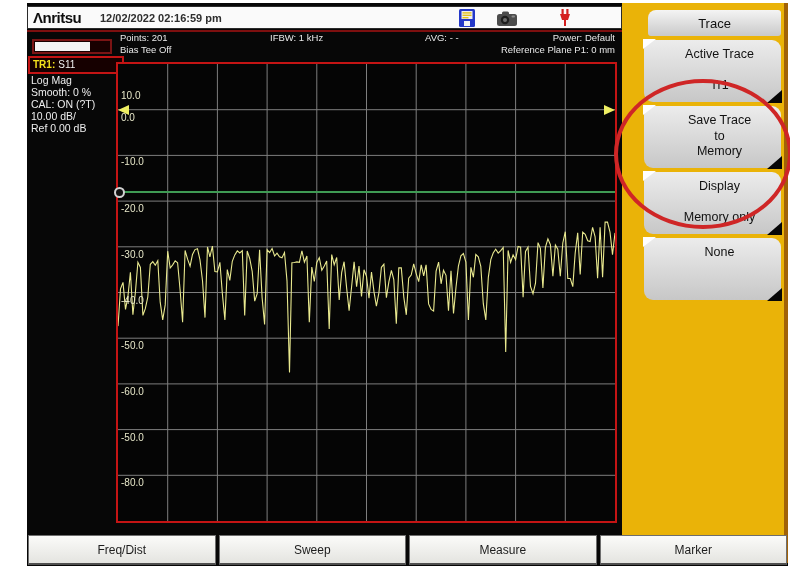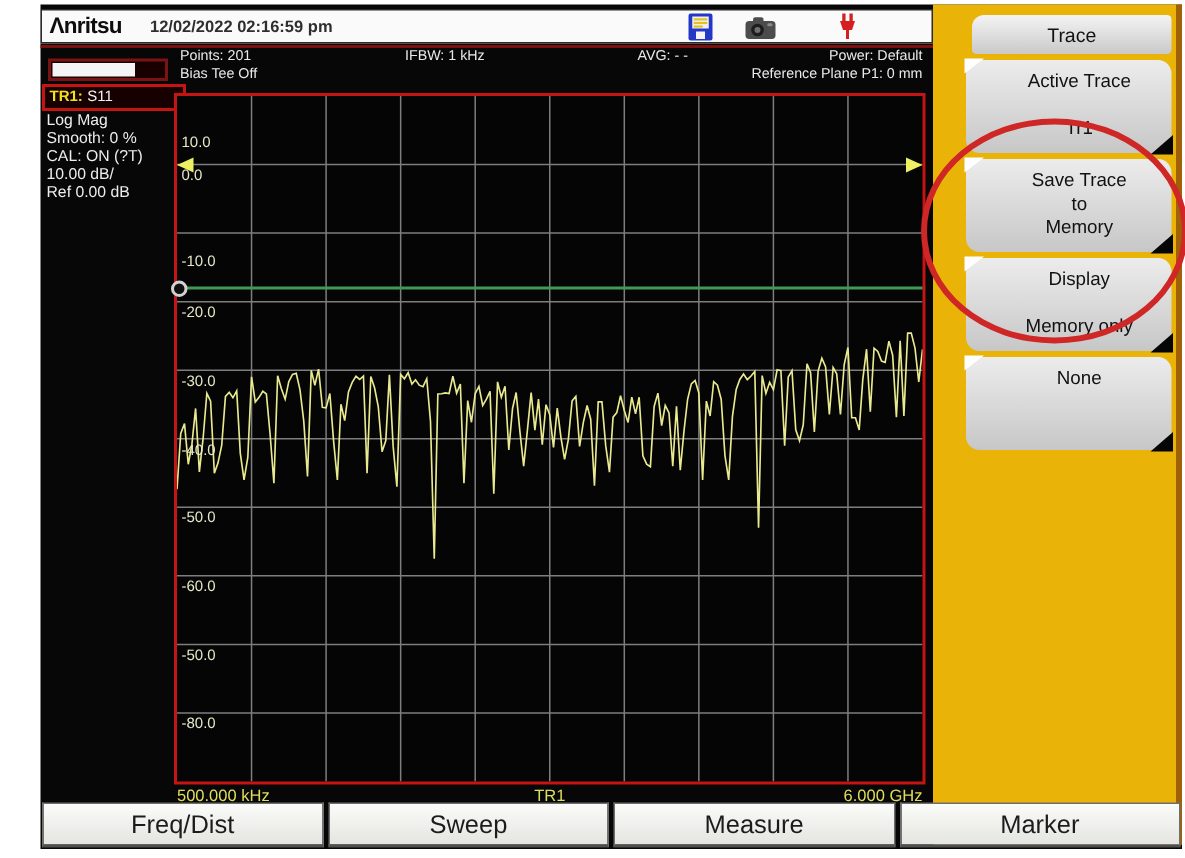--- a/index.html
+++ b/index.html
@@ -46,21 +46,21 @@
   
   .menu{position:absolute;left:595px;top:0;width:166px;height:560px;border-right:4px solid #a16207;box-sizing:border-box;background:#eab308;}
   .menu-title{position:absolute;left:26px;right:3px;top:7px;height:26px;background:linear-gradient(#f4f4f4,#c9c9c9);border-radius:8px 3px 3px 3px;display:flex;align-items:center;justify-content:center;font-size:13px;color:#111;}
   .skeys{position:absolute;left:22px;right:3px;top:37px;}
   .skey{position:relative;height:62px;margin-bottom:4px;background:linear-gradient(#ececec,#c7c7c7);border-radius:9px;display:flex;flex-direction:column;justify-content:space-between;text-align:center;font-size:12.5px;color:#111;padding:7px 3px 10px 17px;box-sizing:border-box;}
   .skey::before{content:"";position:absolute;left:-1px;top:-1px;width:0;height:0;border-top:10px solid #ffffff;border-right:13px solid transparent;}
   .skey::after{content:"";position:absolute;right:-1px;bottom:-1px;width:0;height:0;border-bottom:13px solid #060606;border-left:15px solid transparent;}
 
   
   .bottombar{position:absolute;left:1px;right:1px;top:532px;height:30px;display:flex;gap:3px;}
-  .hardkey{flex:1;background:linear-gradient(#fbfbf9,#e4e4e0);border:1px solid #6e6e6e;border-bottom:2px solid #4f4f4f;display:flex;align-items:center;justify-content:center;font-size:17px;color:#1c1c1c;}
+  .hardkey{flex:1;background:linear-gradient(#fbfbf9,#e4e4e0);border:1px solid #6e6e6e;border-bottom:2px solid #4f4f4f;display:flex;align-items:center;justify-content:center;font-size:12px;color:#1c1c1c;}
 
   
   .red-circle{position:absolute;left:614px;top:79px;width:170px;height:142px;border:4px solid #cf2626;border-radius:50%;z-index:60;pointer-events:none;}
 </style>
 </head>
 <body>
 
 <div class="page">
   <div class="screen">
 
@@ -134,40 +134,35 @@
           <line x1="0" x2="497" y1="228.5" y2="228.5" stroke="#7e7e7e" stroke-width="1" vector-effect="non-scaling-stroke"></line>
           <line x1="0" x2="497" y1="274.2" y2="274.2" stroke="#7e7e7e" stroke-width="1" vector-effect="non-scaling-stroke"></line>
           <line x1="0" x2="497" y1="319.9" y2="319.9" stroke="#7e7e7e" stroke-width="1" vector-effect="non-scaling-stroke"></line>
           <line x1="0" x2="497" y1="365.6" y2="365.6" stroke="#7e7e7e" stroke-width="1" vector-effect="non-scaling-stroke"></line>
           <line x1="0" x2="497" y1="411.3" y2="411.3" stroke="#7e7e7e" stroke-width="1" vector-effect="non-scaling-stroke"></line>
           <polyline points="0.0,262.1 2.5,224.9 5.0,218.4 7.5,245.5 9.9,232.6 12.4,208.3 14.9,250.6 17.4,228.3 19.9,198.2 22.4,203.4 24.9,251.4 27.3,244.7 29.8,233.0 32.3,200.3 34.8,197.6 37.3,201.2 39.8,196.6 42.2,238.2 44.7,255.9 47.2,240.9 49.7,187.2 52.2,204.0 54.7,200.9 57.2,196.8 59.6,198.7 62.1,226.0 64.6,258.2 67.1,186.5 69.6,195.2 72.1,202.2 74.5,190.5 77.0,185.6 79.5,184.8 82.0,195.9 84.5,216.8 87.0,253.6 89.5,182.9 91.9,192.8 94.4,182.1 96.9,207.5 99.4,207.9 101.9,198.3 104.4,230.1 106.9,255.9 109.3,205.5 111.8,216.4 114.3,197.3 116.8,190.9 119.3,186.9 121.8,189.0 124.3,186.7 126.7,251.4 129.2,187.0 131.7,194.5 134.2,207.3 136.7,237.2 139.2,229.7 141.6,185.9 144.1,233.6 146.6,260.5 149.1,185.6 151.6,188.5 154.1,184.5 156.6,192.0 159.0,189.2 161.5,192.8 164.0,193.8 166.5,188.5 169.0,216.9 171.5,308.5 173.9,198.7 176.4,198.5 178.9,197.9 181.4,198.3 183.9,186.8 186.4,198.1 188.9,192.0 191.3,258.2 193.8,203.1 196.3,217.5 198.8,198.4 201.3,193.6 203.8,206.3 206.3,202.1 208.7,196.9 211.2,265.1 213.7,190.6 216.2,200.8 218.7,193.5 221.2,235.9 223.7,208.3 226.1,197.7 228.6,223.6 231.1,246.8 233.6,222.7 236.1,197.7 238.6,222.8 241.0,202.1 243.5,232.4 246.0,205.8 248.5,212.4 251.0,234.3 253.5,208.1 256.0,227.9 258.4,242.2 260.9,228.9 263.4,203.3 265.9,200.2 268.4,233.6 270.9,217.6 273.4,206.3 275.8,215.5 278.3,259.8 280.8,203.9 283.3,203.9 285.8,233.1 288.3,250.8 290.7,214.1 293.2,211.1 295.7,199.8 298.2,209.6 300.7,217.6 303.2,200.8 305.7,211.9 308.1,200.8 310.6,239.9 313.1,245.4 315.6,247.1 318.1,207.0 320.6,198.1 323.1,219.8 325.5,206.3 328.0,211.3 330.5,246.8 333.0,206.9 335.5,249.5 338.0,223.3 340.4,202.2 342.9,191.9 345.4,189.6 347.9,198.0 350.4,255.9 352.9,203.4 355.4,213.3 357.8,190.5 360.3,192.8 362.8,202.3 365.3,239.7 367.8,255.9 370.3,213.6 372.8,195.6 375.2,189.0 377.7,185.3 380.2,189.1 382.7,186.7 385.2,183.6 387.7,287.9 390.1,186.4 392.6,198.3 395.1,190.9 397.6,195.7 400.1,182.5 402.6,183.1 405.1,233.1 407.5,187.4 410.0,183.1 412.5,222.5 415.0,229.8 417.5,219.2 420.0,178.6 422.4,184.4 424.9,223.9 427.4,183.4 429.9,174.8 432.4,180.7 434.9,212.3 437.4,181.0 439.8,185.2 442.3,212.3 444.8,179.0 447.3,167.7 449.8,214.5 452.3,214.5 454.8,222.6 457.2,188.9 459.7,168.8 462.2,210.4 464.7,168.1 467.2,170.3 469.7,176.7 472.1,177.6 474.6,163.4 477.1,172.8 479.6,214.1 482.1,163.2 484.6,213.3 487.1,158.1 489.5,158.0 492.0,168.1 494.5,190.6 497.0,168.9" fill="none" stroke="#e9e98f" stroke-width="1.1" vector-effect="non-scaling-stroke"></polyline>
         </svg>
       <div id="ylabs">
           <span class="ylab" style="top: 2px; margin-top: 24px;">10.0</span>
           <span class="ylab" style="top: 47.7px;">0.0</span>
-          <span class="ylab" style="top: 105px;">-10.0</span>
+          <span class="ylab" style="top: 92px;">-10.0</span>
           <span class="ylab" style="top: 139.1px;">-20.0</span>
           <span class="ylab" style="top: 184.8px;">-30.0</span>
           <span class="ylab" style="top: 230.5px;">-40.0</span>
           <span class="ylab" style="top: 276.2px;">-50.0</span>
           <span class="ylab" style="top: 321.9px;">-60.0</span>
           <span class="ylab" style="top: 367.6px;">-50.0</span>
           <span class="ylab" style="top: 413.3px;">-80.0</span>
         </div>
       <div class="refarrow left" id="ref-left" style="top: 40.7px;"></div>
       <div class="refarrow right" id="ref-right" style="top: 40.7px;"></div>
       <div class="limitline" id="limit-line" style="top: 126.96px; background: rgb(63, 155, 84);"></div>
       <div class="limitknob" id="limit-knob" style="top: 122.96px;"></div>
     </div>
 
-    <div class="freqrow">
-      <span class="fl">500.000 kHz</span>
-      <span class="fc">TR1</span>
-      <span class="fr">6.000 GHz</span>
-    </div>
 
     <div class="menu">
       <div class="menu-title">Trace</div>
       <div class="skeys" id="skeys">
           <div class="skey">
             <div>Active Trace</div>
             <div>Tr1</div>
           </div>
           <div class="skey">
             <div>Save Trace</div>

